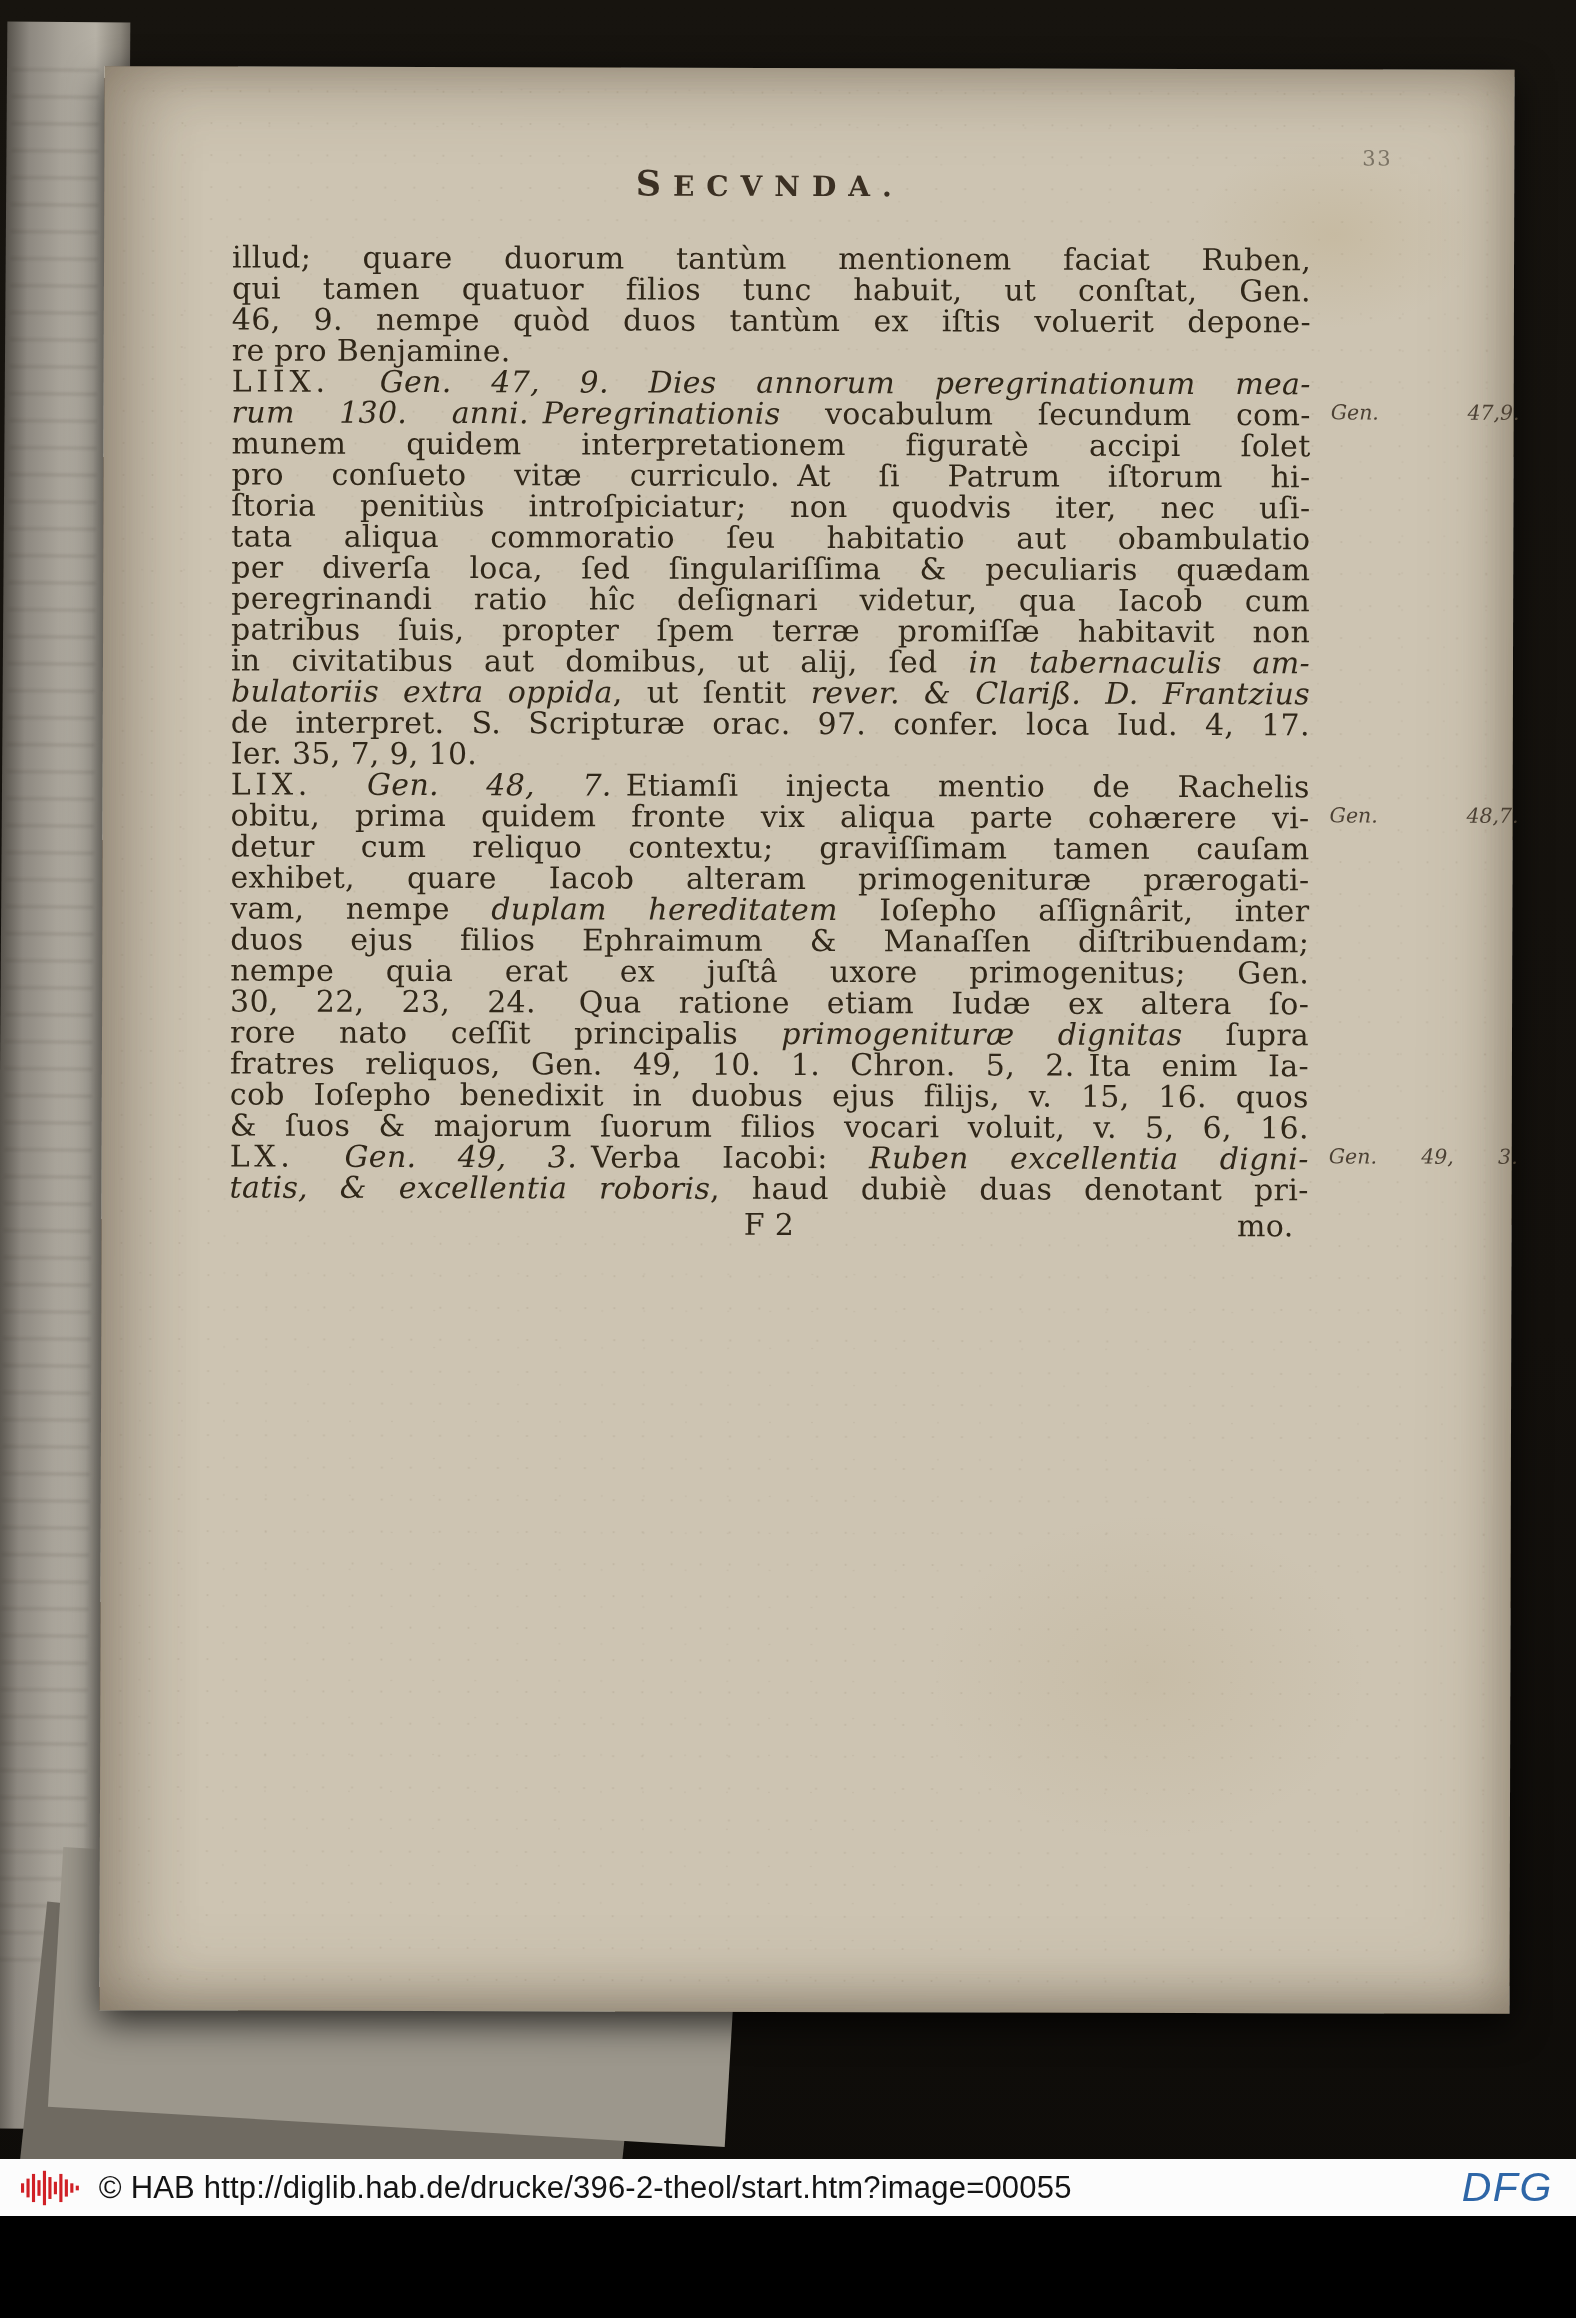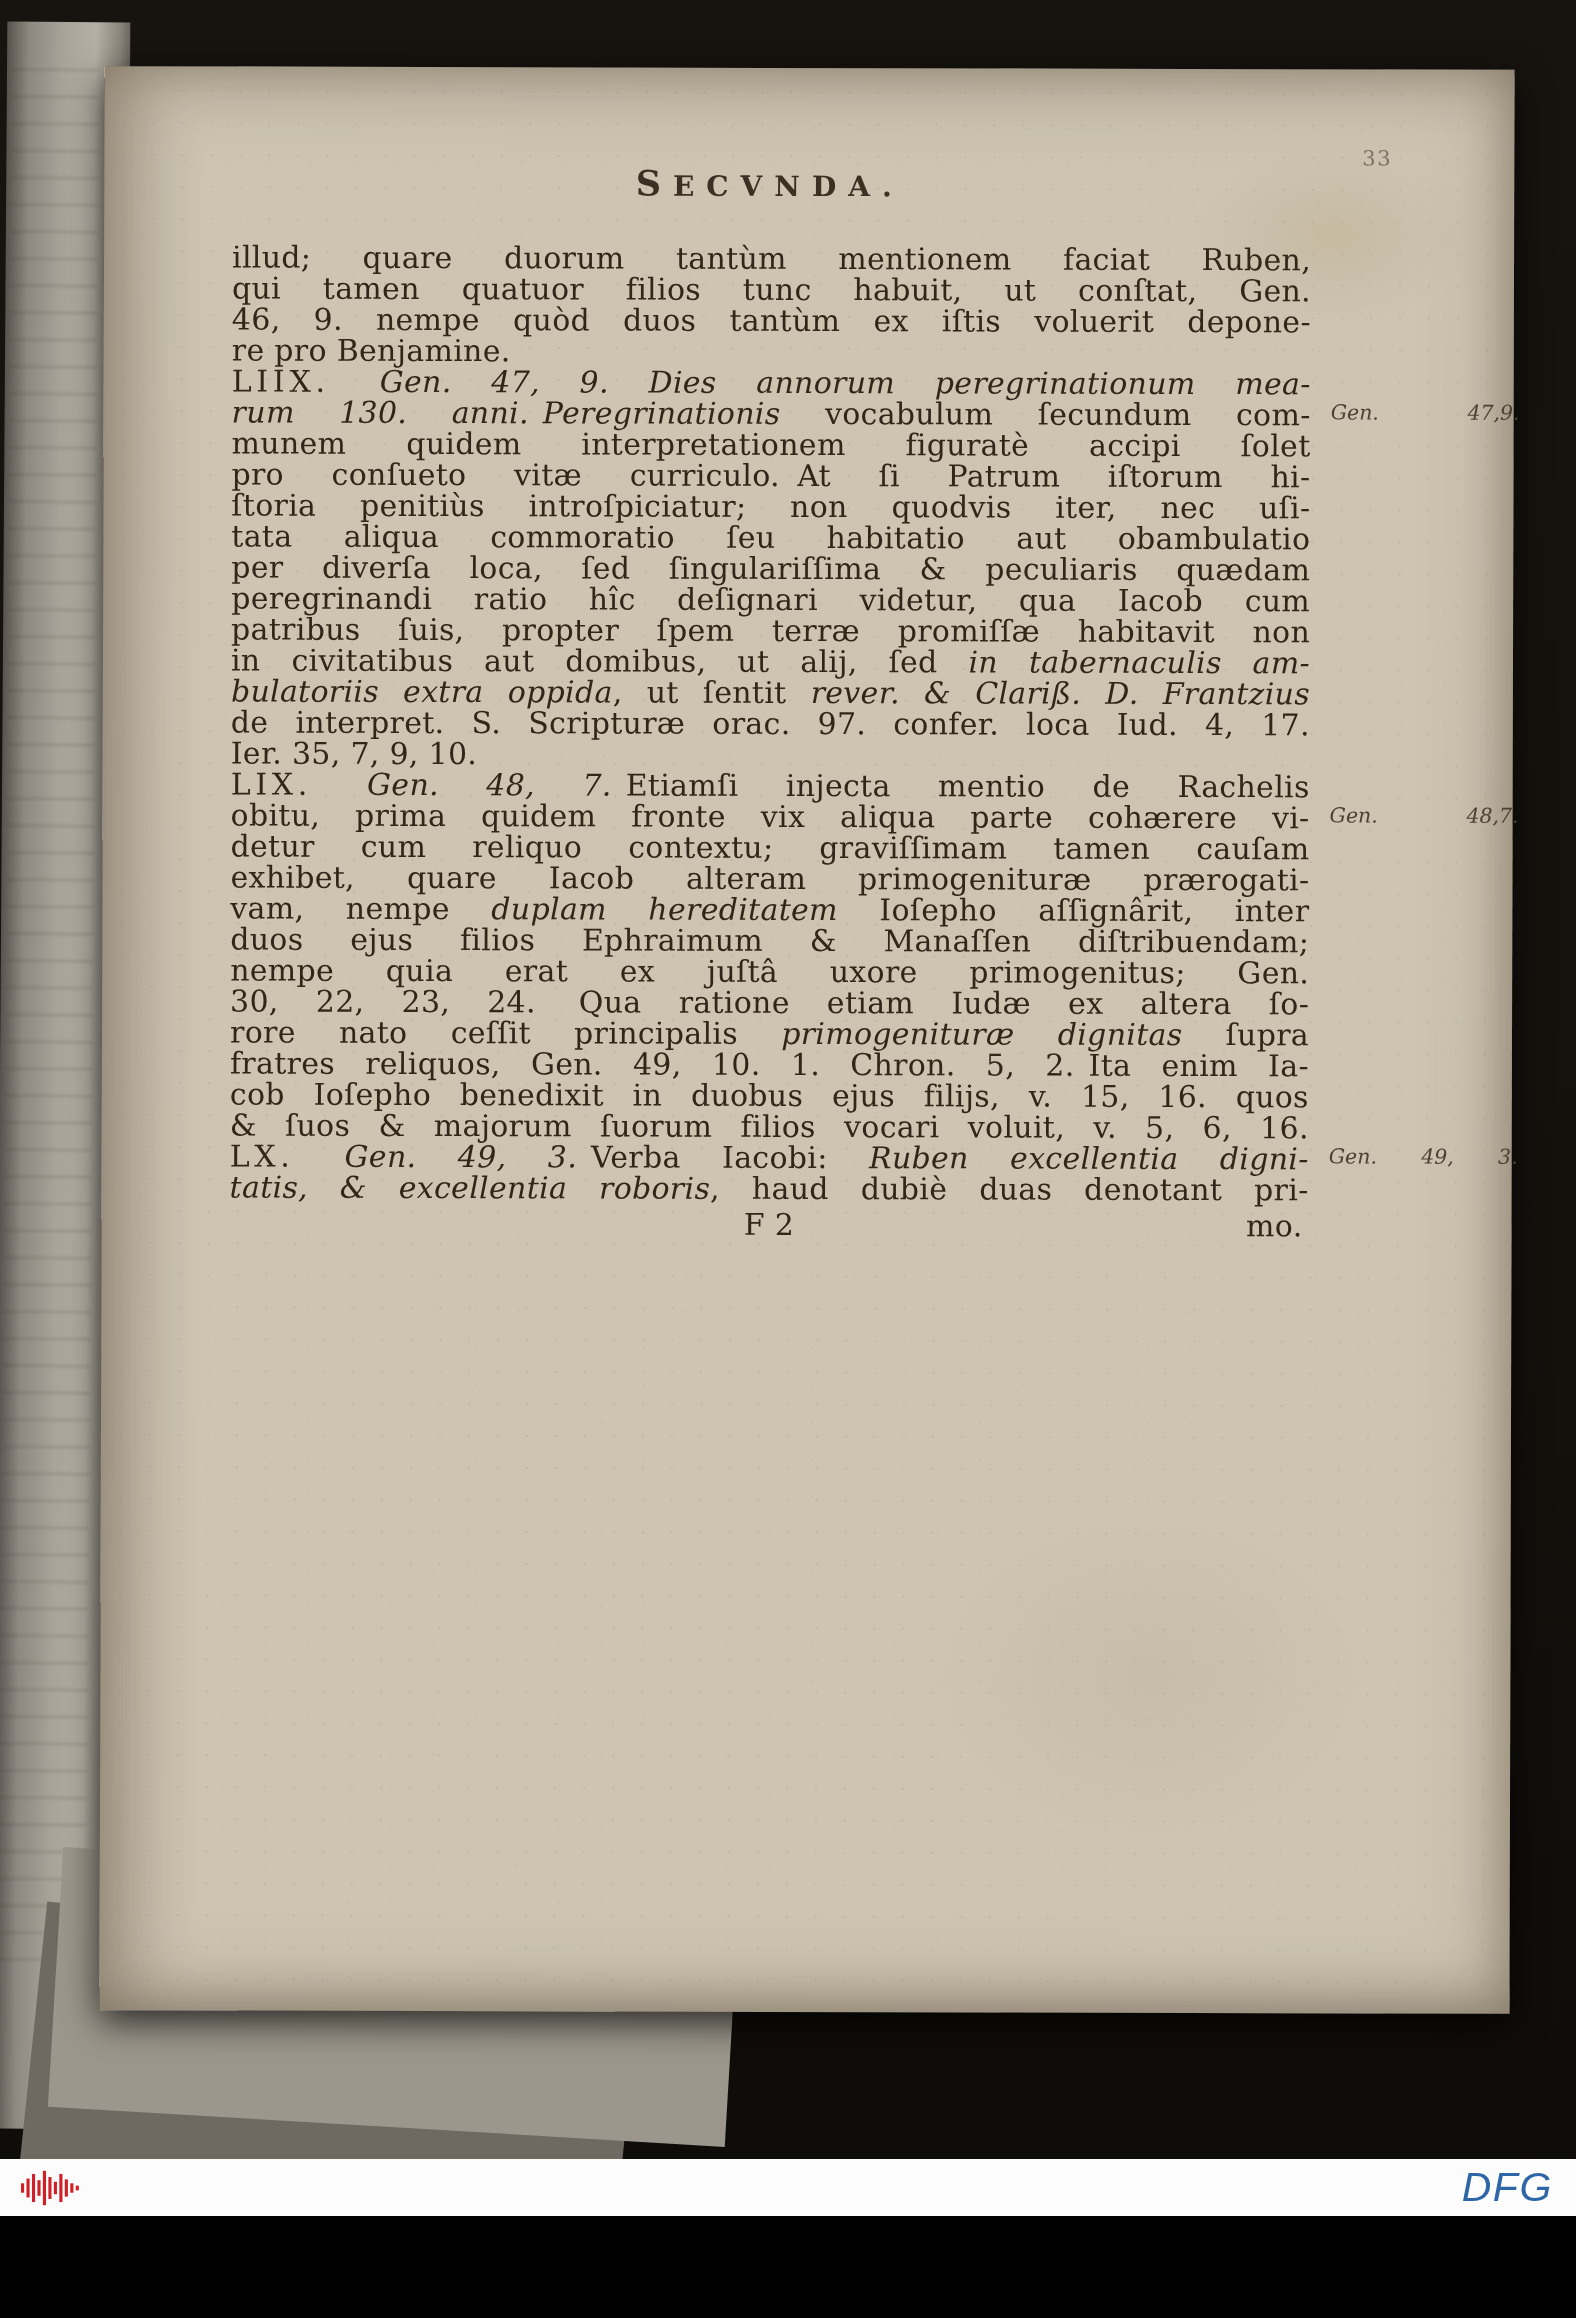--- a/index.html
+++ b/index.html
@@ -87,21 +87,21 @@
   .gap { display:inline-block; }
   .note {
     position:absolute; left:1099px; top:3.2px; width:189px;
     font-style:italic; font-size:20.5px; line-height:1.05;
     color:#4c4134; text-align:right; letter-spacing:0;
   }
   .sig-line {
     position:relative; margin-top:4.7px; height:33px;
   }
   .sig-f { position:absolute; left:0; width:100%; text-align:center; }
-  .sig-catch { position:absolute; right:6px; }
+  .sig-catch { position:absolute; right:15px; }
 
   
   .footer {
     position:absolute; left:0; bottom:0; width:1577px; height:57px;
     background:#fcfcfc; display:flex; align-items:center; z-index:10;
     font-family:"Liberation Sans","DejaVu Sans",sans-serif;
   }
   .hab-logo { margin-left:20.5px; display:flex; align-items:center; }
   .footer-text {
     margin-left:17.3px; font-size:31px; color:#141414; letter-spacing:0.2px;
@@ -182,17 +182,18 @@
           <rect x="28" y="2" width="4" height="44"></rect>
           <rect x="35" y="10" width="4" height="28"></rect>
           <rect x="42" y="16" width="4" height="16"></rect>
           <rect x="49" y="6" width="4" height="36"></rect>
           <rect x="56" y="13" width="4" height="22"></rect>
           <rect x="63" y="18" width="4" height="12"></rect>
           <rect x="70" y="21" width="4" height="6"></rect>
         </g>
       </svg>
     </span>
+    <span class="footer-text">© HAB http://diglib.hab.de/drucke/396-2-theol/start.htm?image=00055</span>
     <span class="dfg" style="color: rgb(46, 102, 167);">DFG</span>
   </div>
 
 </div>
 
 
 </body></html>

